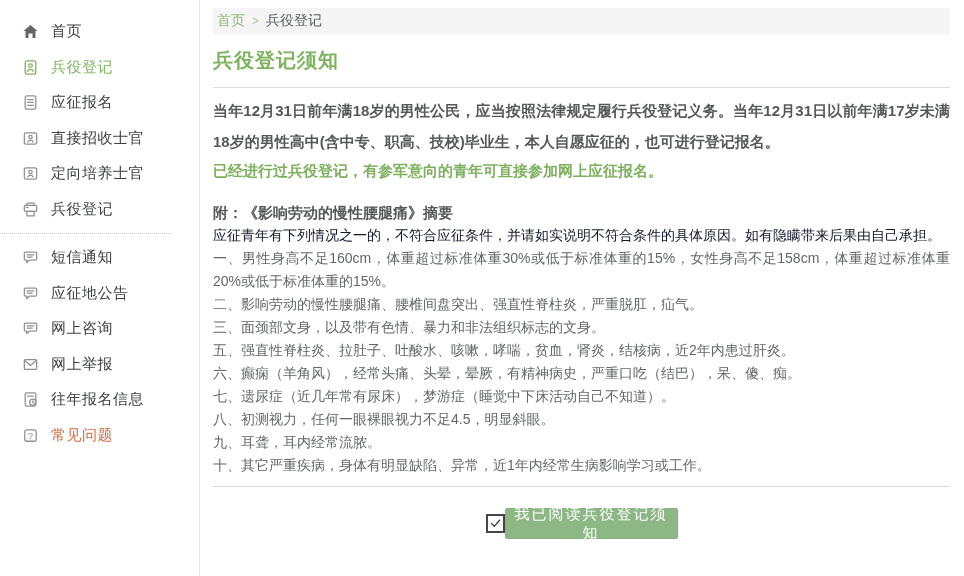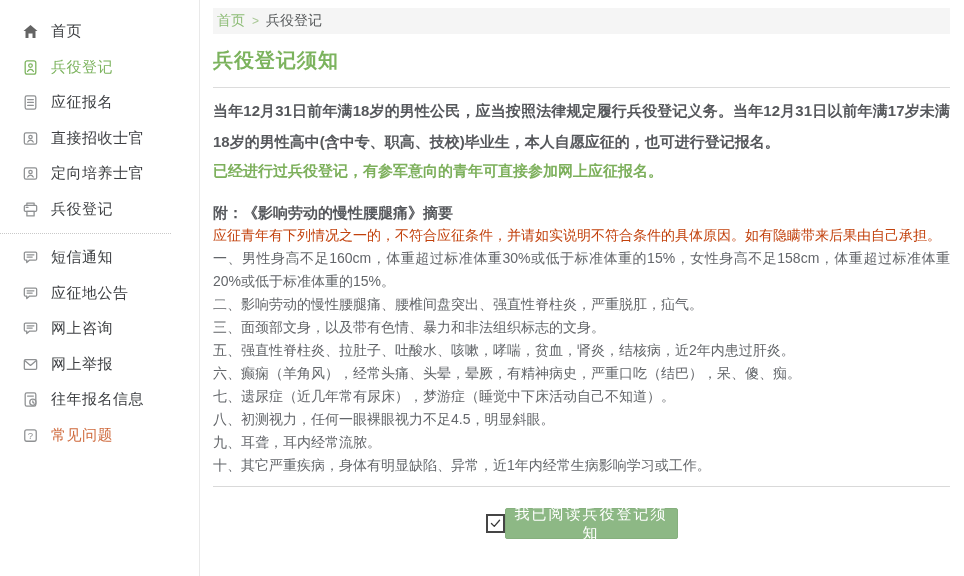--- a/index.html
+++ b/index.html
@@ -28,21 +28,21 @@
   .crumb-home{color:#8dbc76;cursor:pointer;}
   .crumb-sep{color:#a8c795;font-size:12px;}
   .crumb-cur{color:#55585a;}
   .page-title{margin-top:13px;font-size:20px;font-weight:bold;color:#7cb35e;letter-spacing:1px;}
   .title-divider{border-top:1px solid #dcdcdc;margin-top:13px;}
 
   .intro{margin-top:7px;font-size:15px;font-weight:bold;color:#56585c;line-height:31px;text-align:justify;}
   .intro-green{font-size:15px;font-weight:bold;color:#7db05c;line-height:26px;margin-top:1px;}
 
   .appendix-title{margin-top:17px;font-size:15px;font-weight:bold;color:#56585c;line-height:23px;}
-  .appendix-intro{font-size:14px;color:#c2410c;line-height:23px;}
+  .appendix-intro{font-size:14px;color:#0f172a;line-height:23px;}
   .notice-list{font-size:14px;color:#63666a;}
   .notice-item{line-height:23px;text-align:justify;}
 
   .footer-divider{border-top:1px solid #d9d9d9;margin-top:9px;}
   .footer-row{margin-top:21px;display:flex;align-items:center;justify-content:center;}
   .checkbox{width:15px;height:15px;border:2px solid #454545;background:#fff;display:flex;align-items:center;justify-content:center;cursor:pointer;}
   .checkbox svg{width:13px;height:13px;fill:none;stroke:#3a3a3a;stroke-width:1.6;stroke-linecap:round;stroke-linejoin:round;}
   .confirm-btn{width:173px;height:31px;background:#8db885;border:1px solid #86b07e;border-radius:2px;color:#ffffff;font-size:15px;letter-spacing:2px;display:flex;align-items:center;justify-content:center;cursor:pointer;font-family:inherit;}
 </style>
 </head>

